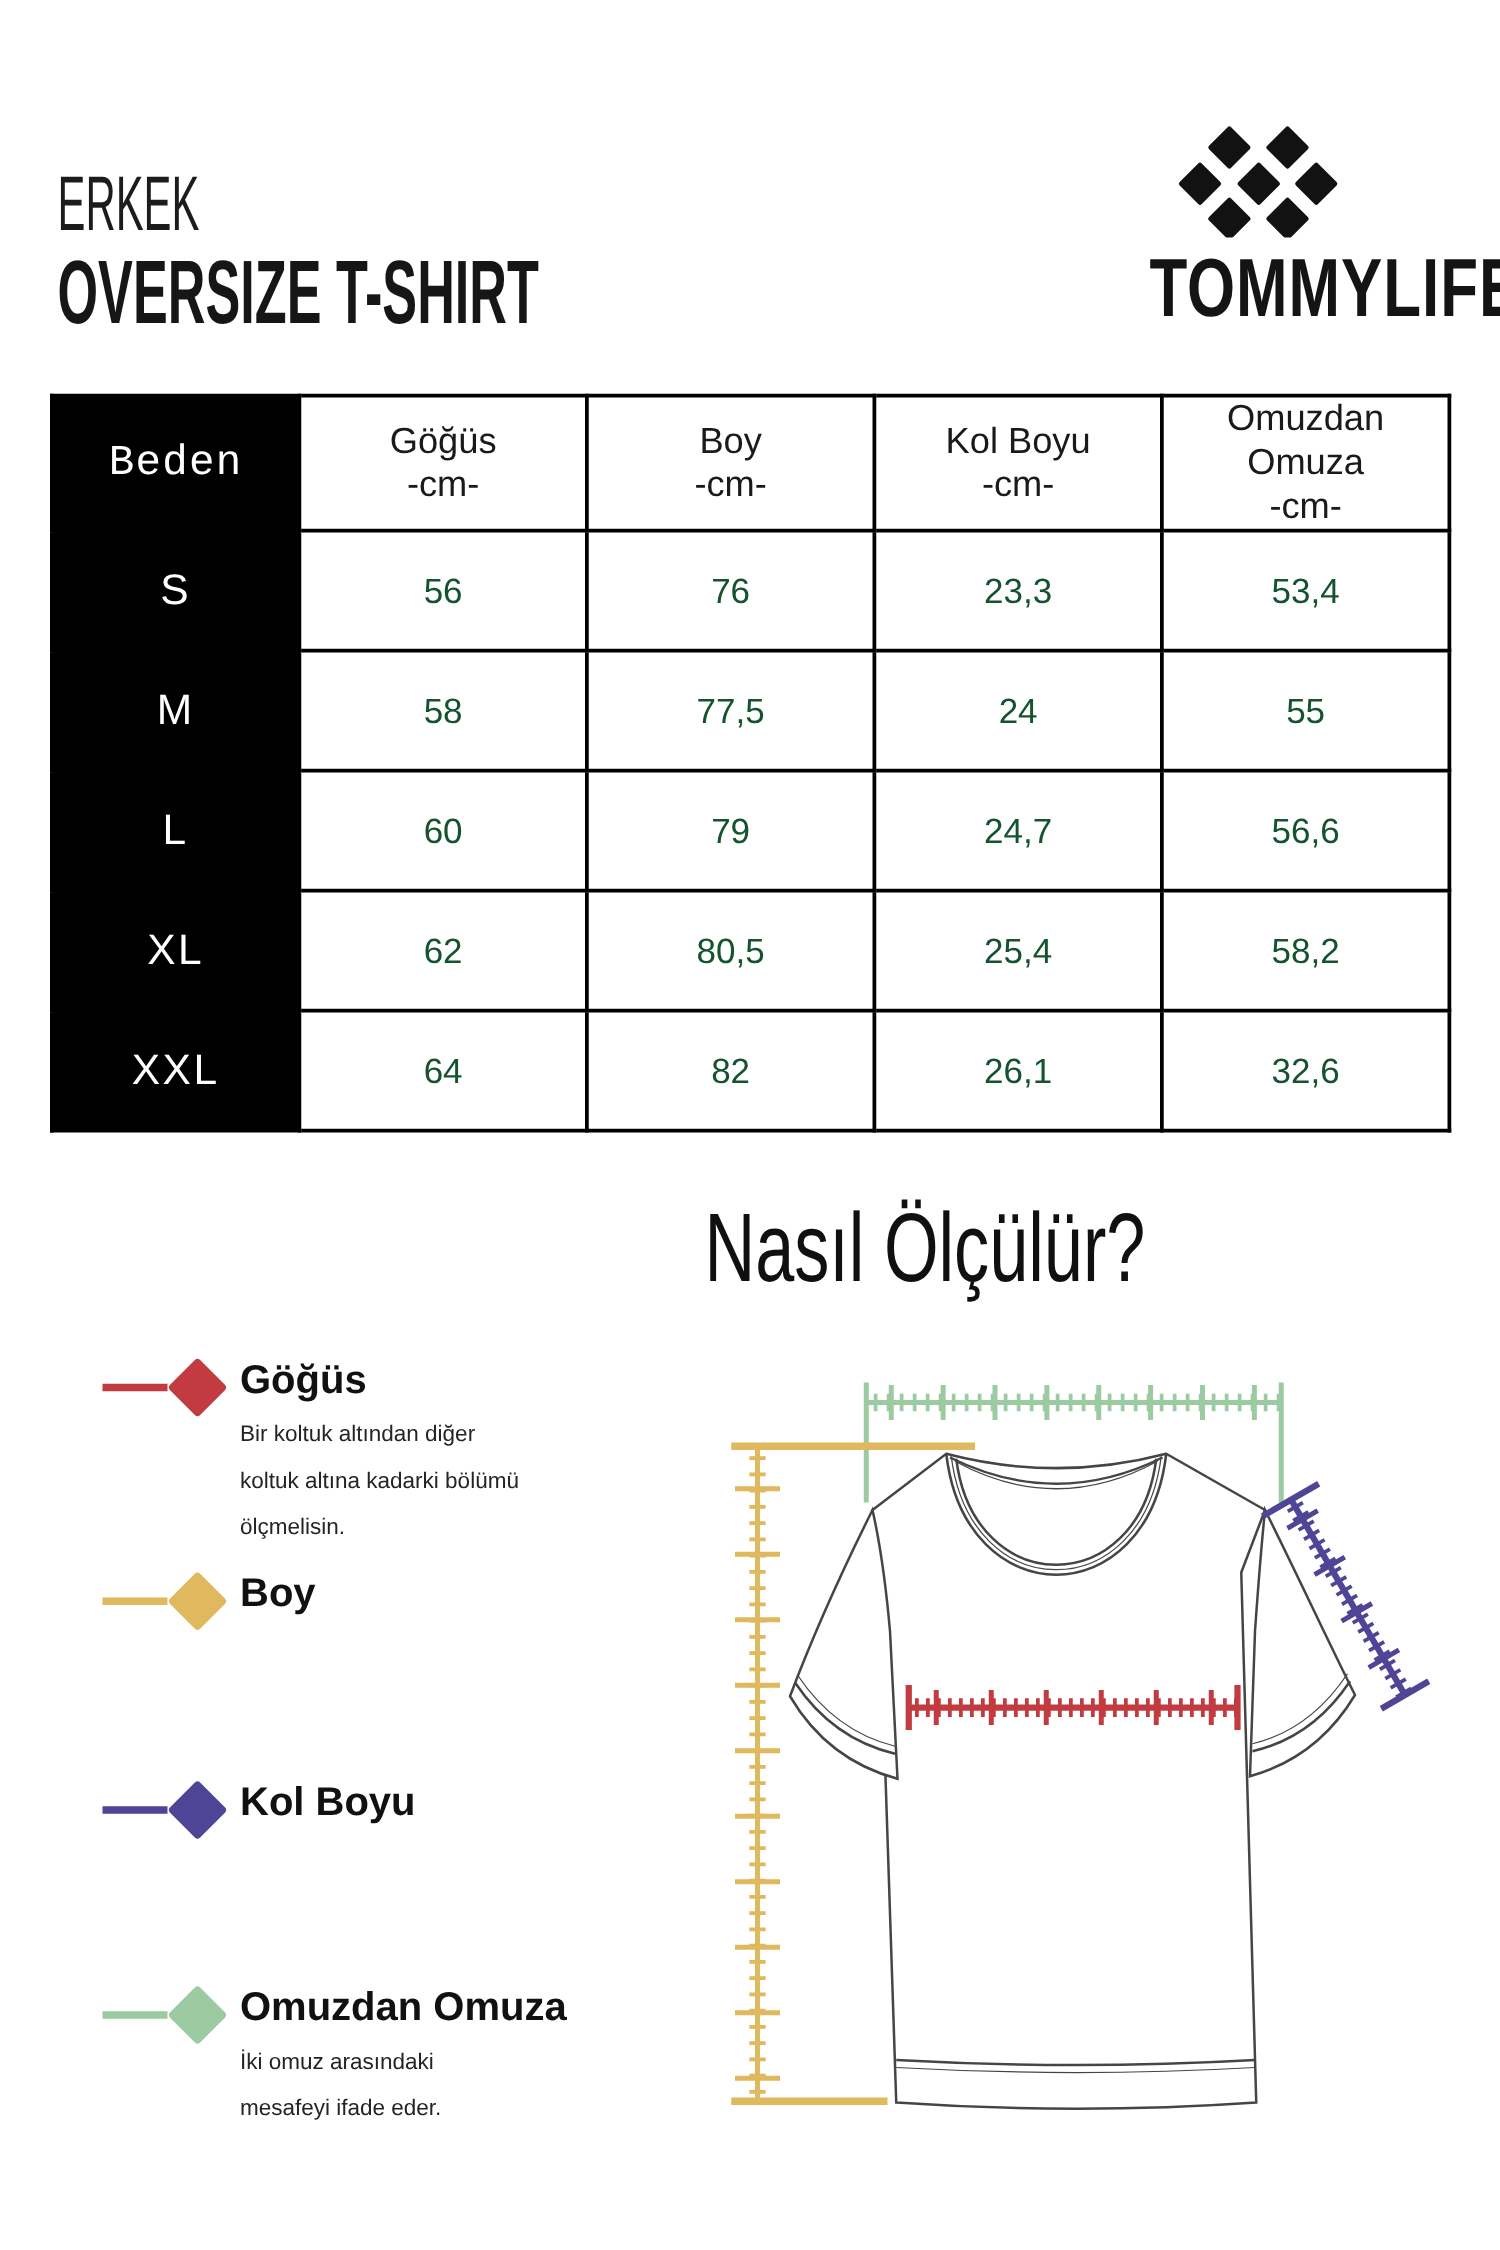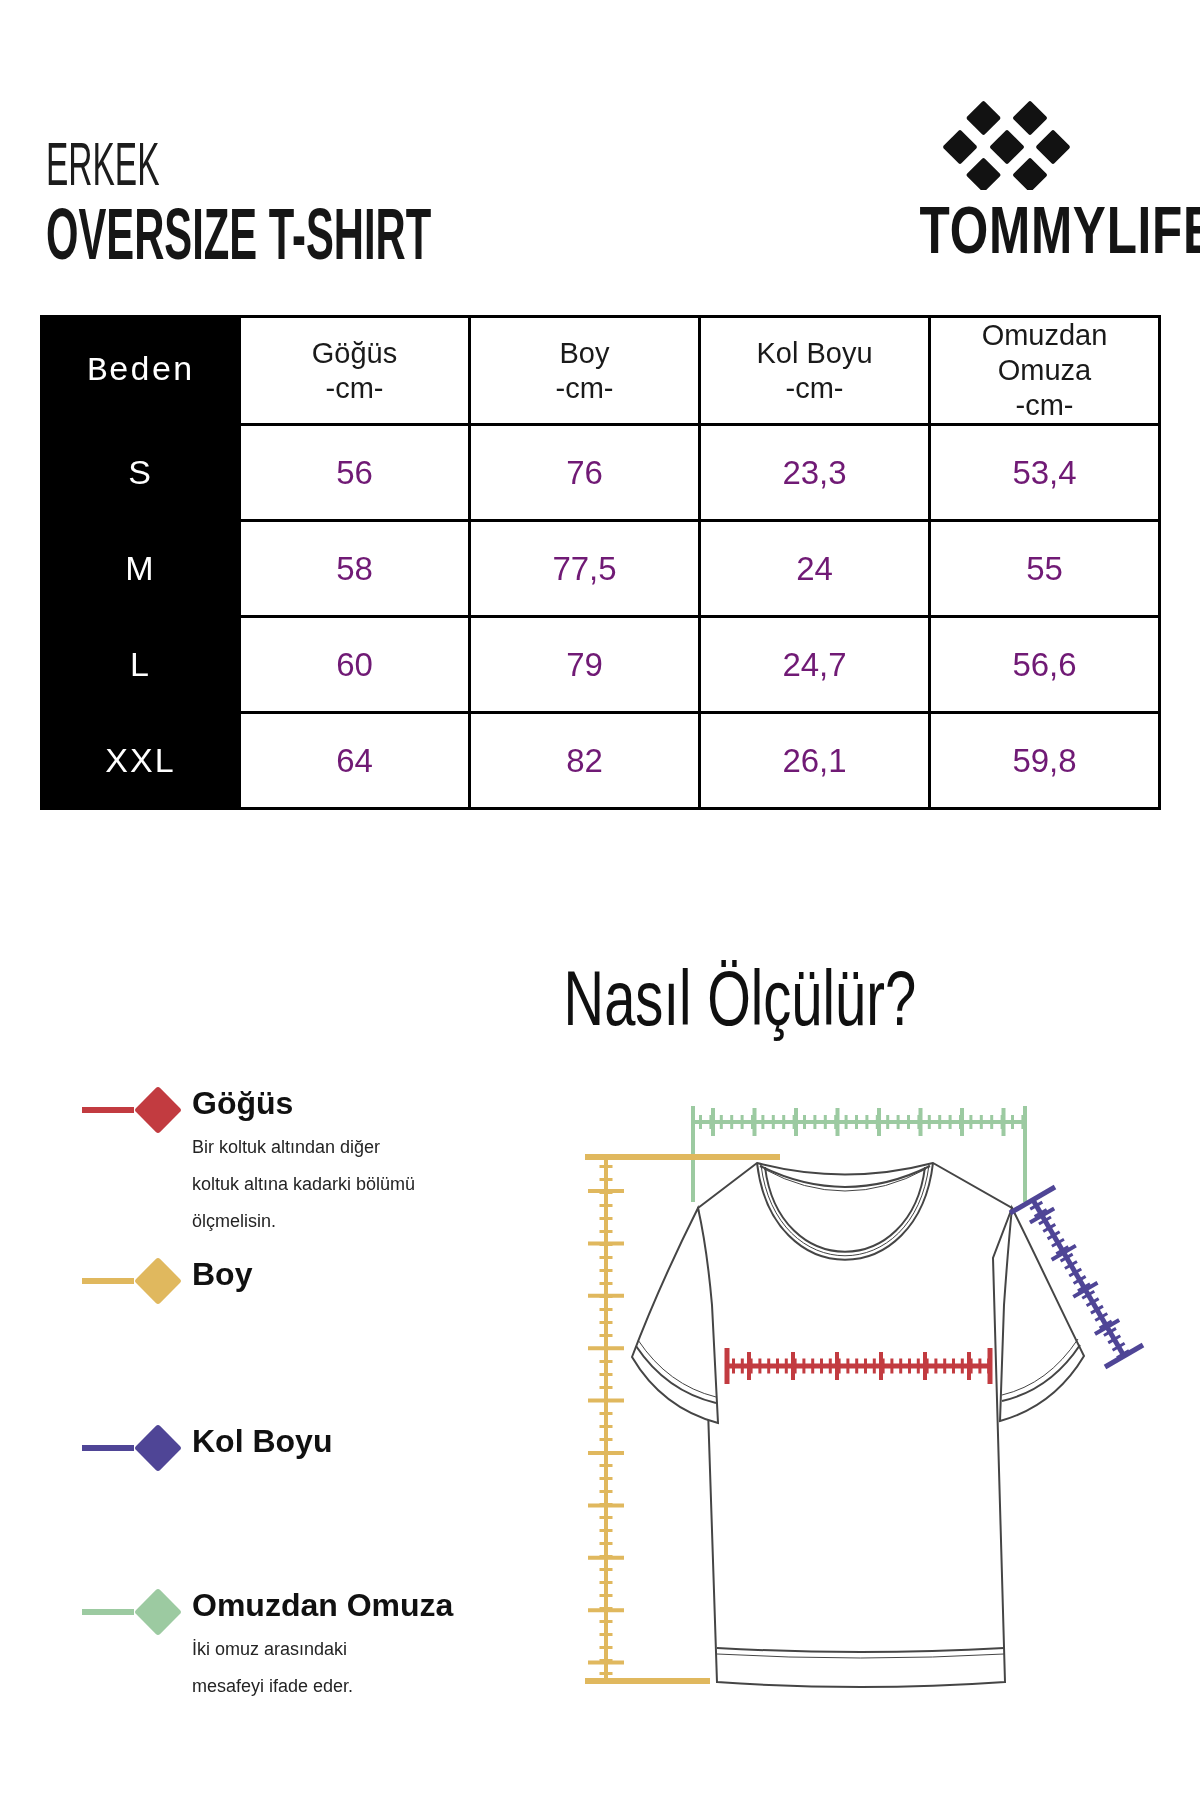--- a/index.html
+++ b/index.html
@@ -21,21 +21,21 @@
   .size-table{left:40px;top:315px;border-collapse:collapse;table-layout:fixed;width:1118px;
               border:2px solid #000;}
   .size-table td{border:3px solid #000;text-align:center;vertical-align:middle;padding:0;}
   .size-table .dark{background:#000;color:#fff;border-color:#000;}
   .hrow td{height:100px;}
   .brow td{height:93px;}
   .col-label{font-size:34px;letter-spacing:1px;font-family:Liberation Mono, monospace;}
   .hcell{font-size:29px;line-height:35px;color:#1a1a1a;}
   .pre{white-space:pre-line;}
   .size-letter{font-size:34px;letter-spacing:2px;}
-  .val{font-size:33px;color:#701a75;}
+  .val{font-size:28px;color:#14532d;}
 
   
   .nasil{left:390px;top:958px;width:700px;text-align:center;font-size:78px;line-height:80px;
          font-weight:400;color:#101010;text-decoration:underline;}
   .nasil .cond{transform:scaleX(.72);transform-origin:center top;}
 
   
   .legend-item{left:80px;width:420px;}
   .legend-text{position:absolute;left:112px;top:0;}
   .legend-title{font-size:32px;line-height:34px;font-weight:700;color:#111;margin:6px 0 9px 0;}
@@ -116,25 +116,32 @@
         <td class="val">55</td>
       </tr>
       <tr class="brow">
         <td class="dark size-letter">L</td>
         <td class="val">60</td>
         <td class="val">79</td>
         <td class="val">24,7</td>
         <td class="val">56,6</td>
       </tr>
       <tr class="brow">
+        <td class="dark size-letter">XL</td>
+        <td class="val">62</td>
+        <td class="val">80,5</td>
+        <td class="val">25,4</td>
+        <td class="val">58,2</td>
+      </tr>
+      <tr class="brow">
         <td class="dark size-letter">XXL</td>
         <td class="val">64</td>
         <td class="val">82</td>
         <td class="val">26,1</td>
-        <td class="val">59,8</td>
+        <td class="val">32,6</td>
       </tr>
     </tbody>
   </table>
 
   <div class="abs nasil">
     <span class="cond">Nasıl Ölçülür?</span>
   </div>
 
   <div class="abs legend-item m0">
     <svg class="marker" width="112" height="60" viewBox="0 0 112 60">

